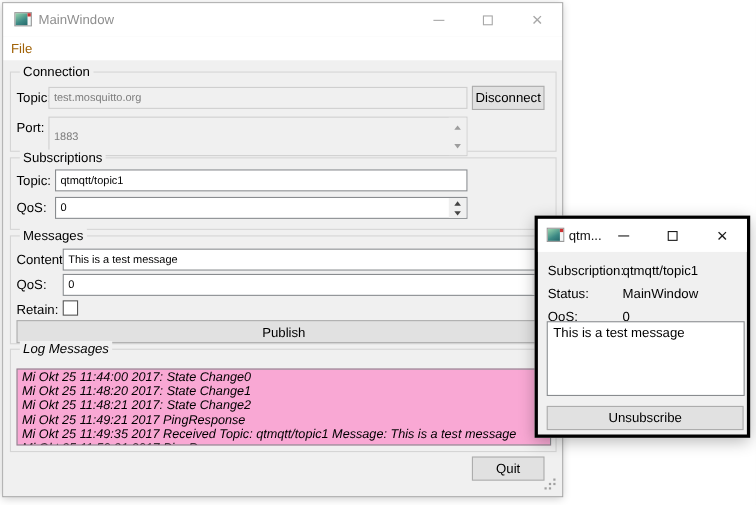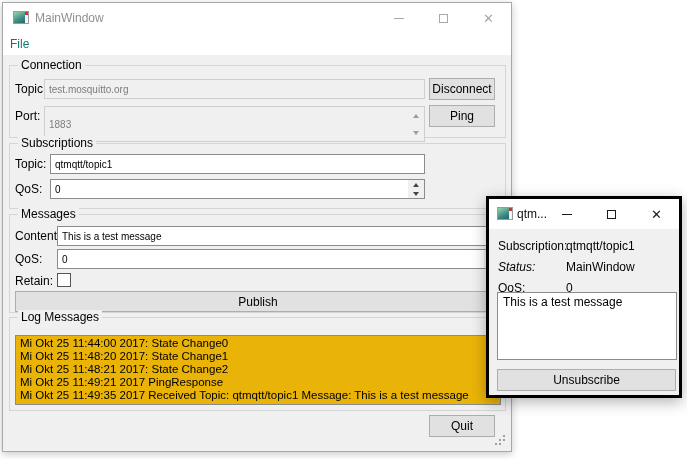--- a/index.html
+++ b/index.html
@@ -22,21 +22,21 @@
   .glyph-close { font-size:13px; line-height:1; }
 
   .app-icon { position:absolute; left:10px; top:8px; width:16px; height:13px;
               border:1px solid #9a9a9a;
               background:linear-gradient(150deg,#9ad6ae 0%,#3d8a85 55%,#1f5f63 100%); }
   .app-icon::after { content:''; position:absolute; right:0; top:0; bottom:0; width:3px; background:#f5f5f5; }
   .app-icon::before { content:''; position:absolute; right:0; top:0; width:3px; height:3px; background:#cc3333; z-index:2; }
   .dlg-icon { left:8px; }
 
   .menubar { position:absolute; left:0; top:30px; right:0; height:22px; background:#ffffff; }
-  .menu-item { display:inline-block; padding:0 7px; line-height:22px; color:#0f766e; }
+  .menu-item { display:inline-block; padding:0 7px; line-height:22px; color:#a16207; }
 
   .client { position:absolute; left:0; top:52px; right:0; bottom:0; background:#f0f0f0; }
 
   .group { position:absolute; border:1px solid #d5d5d5; }
   .group-title { position:absolute; top:-8px; left:8px; background:#f0f0f0; padding:0 3px; color:#000; white-space:nowrap; }
 
   .lbl { position:absolute; color:#000; white-space:nowrap; }
   .field { position:absolute; border:1px solid #898c8f; background:#fff; font-size:10px;
            padding:0 4px; color:#000; font-family:inherit; outline:none; }
   .field:disabled, .field.disabled { background:#f0f0f0; border-color:#cfcfcf; color:#7d7d7d; }
@@ -49,21 +49,21 @@
   .arr-dn { width:0; height:0; border-left:3px solid transparent; border-right:3px solid transparent; border-top:4px solid #444; }
   .spin.dim .arr-up { border-bottom-color:#9d9d9d; }
   .spin.dim .arr-dn { border-top-color:#9d9d9d; }
 
   .btn { position:absolute; background:#e1e1e1; border:1px solid #adadad; color:#000;
          font-size:12px; text-align:left; display:flex; align-items:center; justify-content:center;
          font-family:inherit; }
 
   .checkbox { position:absolute; width:14px; height:14px; background:#fff; border:1px solid #555; }
 
-  .logbox { position:absolute; background:#eab308; border:1px solid #898c8f; overflow:hidden;
+  .logbox { position:absolute; background:#f9a8d4; border:1px solid #898c8f; overflow:hidden;
             padding:1px 4px; font-size:11.5px; line-height:13px; }
   .logline { white-space:nowrap; }
 
   .sizegrip { position:absolute; right:6px; bottom:6px; width:2px; height:2px; background:transparent;
               box-shadow:0 0 #a0a0a0, -4px 0 #a0a0a0, -8px 0 #a0a0a0, 0 -4px #a0a0a0, -4px -4px #a0a0a0, 0 -8px #a0a0a0; }
 
   .dialog { left:486px; top:196px; width:196px; height:202px;
             border:3px solid #000000; box-shadow:0 4px 14px rgba(0,0,0,.30); z-index:10; }
   .dlg-row-lbl { left:9px; }
   .dlg-row-val { left:77px; }
@@ -104,21 +104,20 @@
       <input class="field" style="left: 34px; top: 13px; width: 381px; height: 20px;" disabled="" value="test.mosquitto.org">
       <div class="btn" style="left:419px; top:12px; width:66px; height:22px;">Disconnect</div>
       <span class="lbl" style="left:5px; top:43px;">Port:</span>
       <div class="spinwrap" style="left:34px; top:40px; width:381px; height:36px;">
         <input class="field" disabled="" value="1883" style="">
         <div class="spin dim">
           <span class="arr-up"></span>
           <span class="arr-dn"></span>
         </div>
       </div>
-      <div class="btn" style="left:419px; top:39px; width:66px; height:22px;">Ping</div>
     </div>
 
     <div class="group" style="left:6px; top:88px; width:497px; height:66px;">
       <span class="group-title">Subscriptions</span>
       <span class="lbl" style="left:5px; top:13px;">Topic:</span>
       <input class="field" style="left: 40px; top: 10px; width: 375px; height: 20px;" value="qtmqtt/topic1">
       <span class="lbl" style="left:5px; top:38px;">QoS:</span>
       <div class="spinwrap" style="left:40px; top:35px; width:375px; height:20px;">
         <input class="field" value="0" style="">
         <div class="spin">
@@ -138,21 +137,21 @@
         <div class="spin">
           <span class="arr-up"></span>
           <span class="arr-dn"></span>
         </div>
       </div>
       <span class="lbl" style="left:5px; top:59px;">Retain:</span>
       <span class="checkbox" style="left:47px; top:58px;"></span>
       <div class="btn" style="left:5px; top:76px; width:486px; height:21px;">Publish</div>
     </div>
 
-    <div class="group" style="left:6px; top:262px; width:497px; height:94px;">
+    <div class="group" style="left:6px; top:262px; width:497px; height:94px;font-style:italic;">
       <span class="group-title">Log Messages</span>
       <div class="logbox" style="left:5px; top:17px; width:486px; height:70px;">
         <div class="logline">Mi Okt 25 11:44:00 2017: State Change0</div>
         <div class="logline">Mi Okt 25 11:48:20 2017: State Change1</div>
         <div class="logline">Mi Okt 25 11:48:21 2017: State Change2</div>
         <div class="logline">Mi Okt 25 11:49:21 2017 PingResponse</div>
         <div class="logline">Mi Okt 25 11:49:35 2017 Received Topic: qtmqtt/topic1 Message: This is a test message</div>
         <div class="logline">Mi Okt 25 11:50:21 2017 PingResponse</div>
       </div>
     </div>
@@ -177,21 +176,21 @@
         </div>
       <div class="tb-btn">
           <span class="glyph-close">✕</span>
         </div>
     </div>
   </div>
 
   <span class="lbl dlg-row-lbl" style="top:40px;">Subscription:</span>
   <span class="lbl dlg-row-val" style="top:40px;">qtmqtt/topic1</span>
 
-  <span class="lbl dlg-row-lbl" style="top:61px;font-style:italic;">Status:</span>
+  <span class="lbl dlg-row-lbl" style="top:61px;">Status:</span>
   <span class="lbl dlg-row-val" style="top:61px;">MainWindow</span>
 
   <span class="lbl dlg-row-lbl" style="top:82px;">QoS:</span>
   <span class="lbl dlg-row-val" style="top:82px;">0</span>
 
   <textarea class="textarea" style="">This is a test message</textarea>
 
   <div class="btn" style="left:8px; top:170px; width:179px; height:22px;">Unsubscribe</div>
 </div>
 

